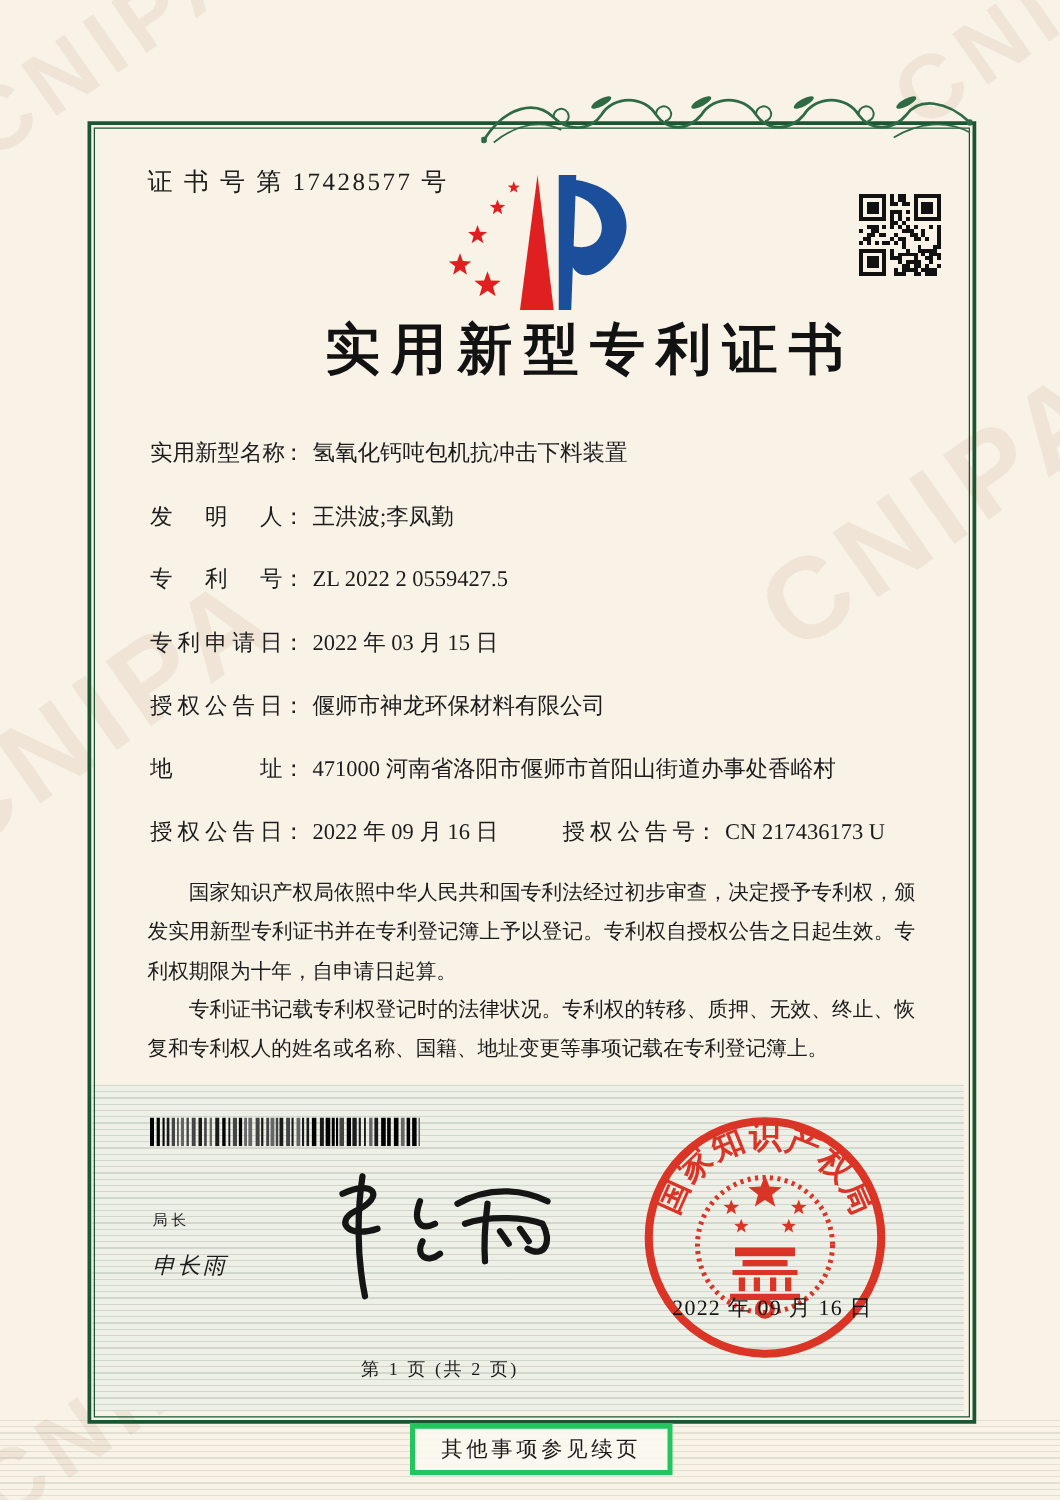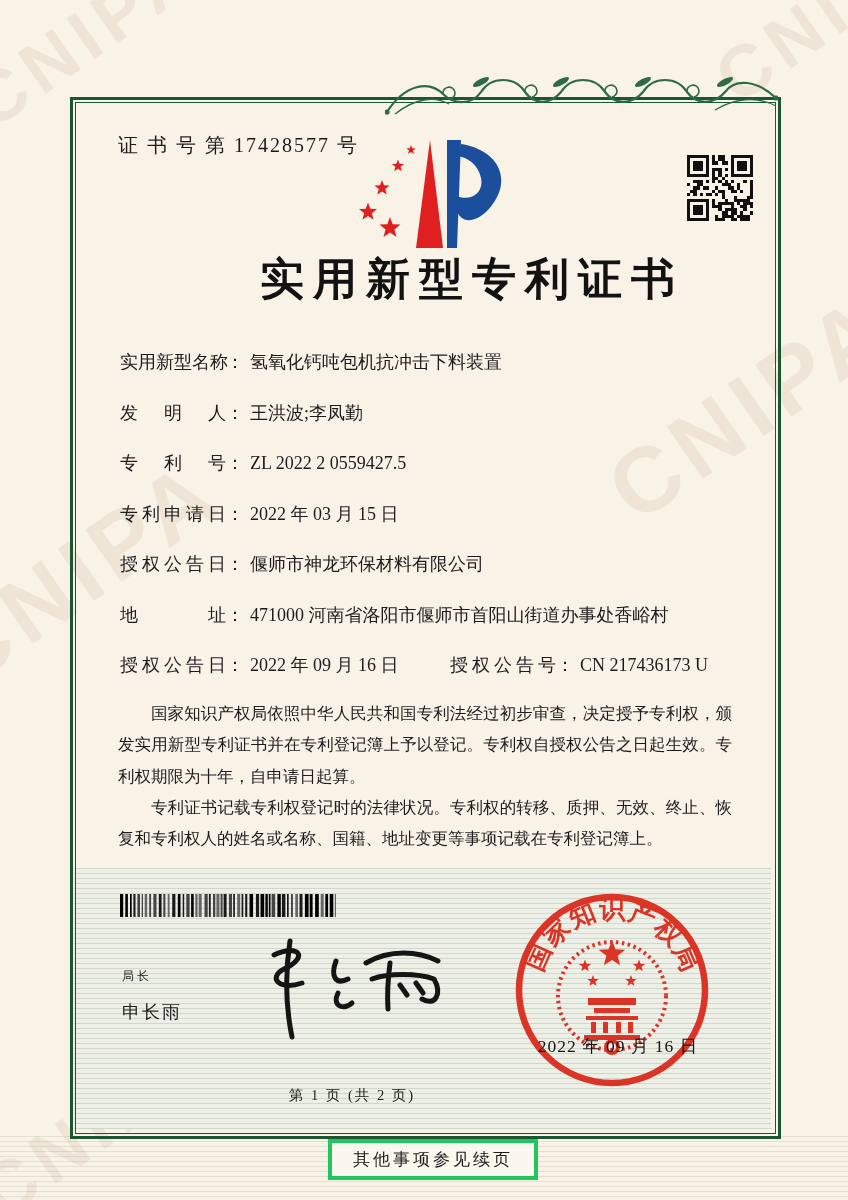--- a/index.html
+++ b/index.html
@@ -35,21 +35,21 @@
   .fields{position:absolute; left:120px; top:350px; width:630px;}
   .frow{height:50.5px; font-size:18px; white-space:nowrap;}
   .flabel{display:inline-block; width:106px; text-align:justify; text-align-last:justify; vertical-align:top;}
   .fcolon{display:inline-block; margin-right:6px;}
   .fval.gap{display:inline-block; width:184px; margin-right:16px;}
   .flabel2{display:inline-block; width:106px; text-align:justify; text-align-last:justify; vertical-align:top;}
   .paras{position:absolute; left:118px; top:698px; width:614px; font-size:16.5px; line-height:1.9; text-align:justify;}
   .paras p{margin:0; text-indent:2em;}
   .barcode{position:absolute; left:120px; top:894px; width:222px; height:23px;}
   .sig-title{position:absolute; left:122px; top:968px; font-size:12px; letter-spacing:3px;}
-  .sig-name{position:absolute; left:122px; top:1000px; font-size:18px; letter-spacing:2px;}
+  .sig-name{position:absolute; left:122px; top:1000px; font-size:18px; letter-spacing:2px;font-style:italic;}
   .signature{position:absolute; left:232px; top:933px; width:220px; height:112px;}
   .seal{position:absolute; left:495px; top:884px; width:235px; height:215px; opacity:0.95;}
   .seal-date{position:absolute; left:518px; top:1034px; width:200px; text-align:center; font-size:17.5px; letter-spacing:1px; color:#151515;}
   .page-info{position:absolute; left:0; top:1086px; width:704px; text-align:center; font-size:14.5px; letter-spacing:2px;}
   .foot-note{
     position:absolute; left:328px; top:1139px; width:202px; height:33px;
     border:4px solid #22c55e; background:rgba(252,249,241,0.85);
     display:flex; align-items:center; justify-content:center;
     font-size:17px; letter-spacing:3px;
   }

